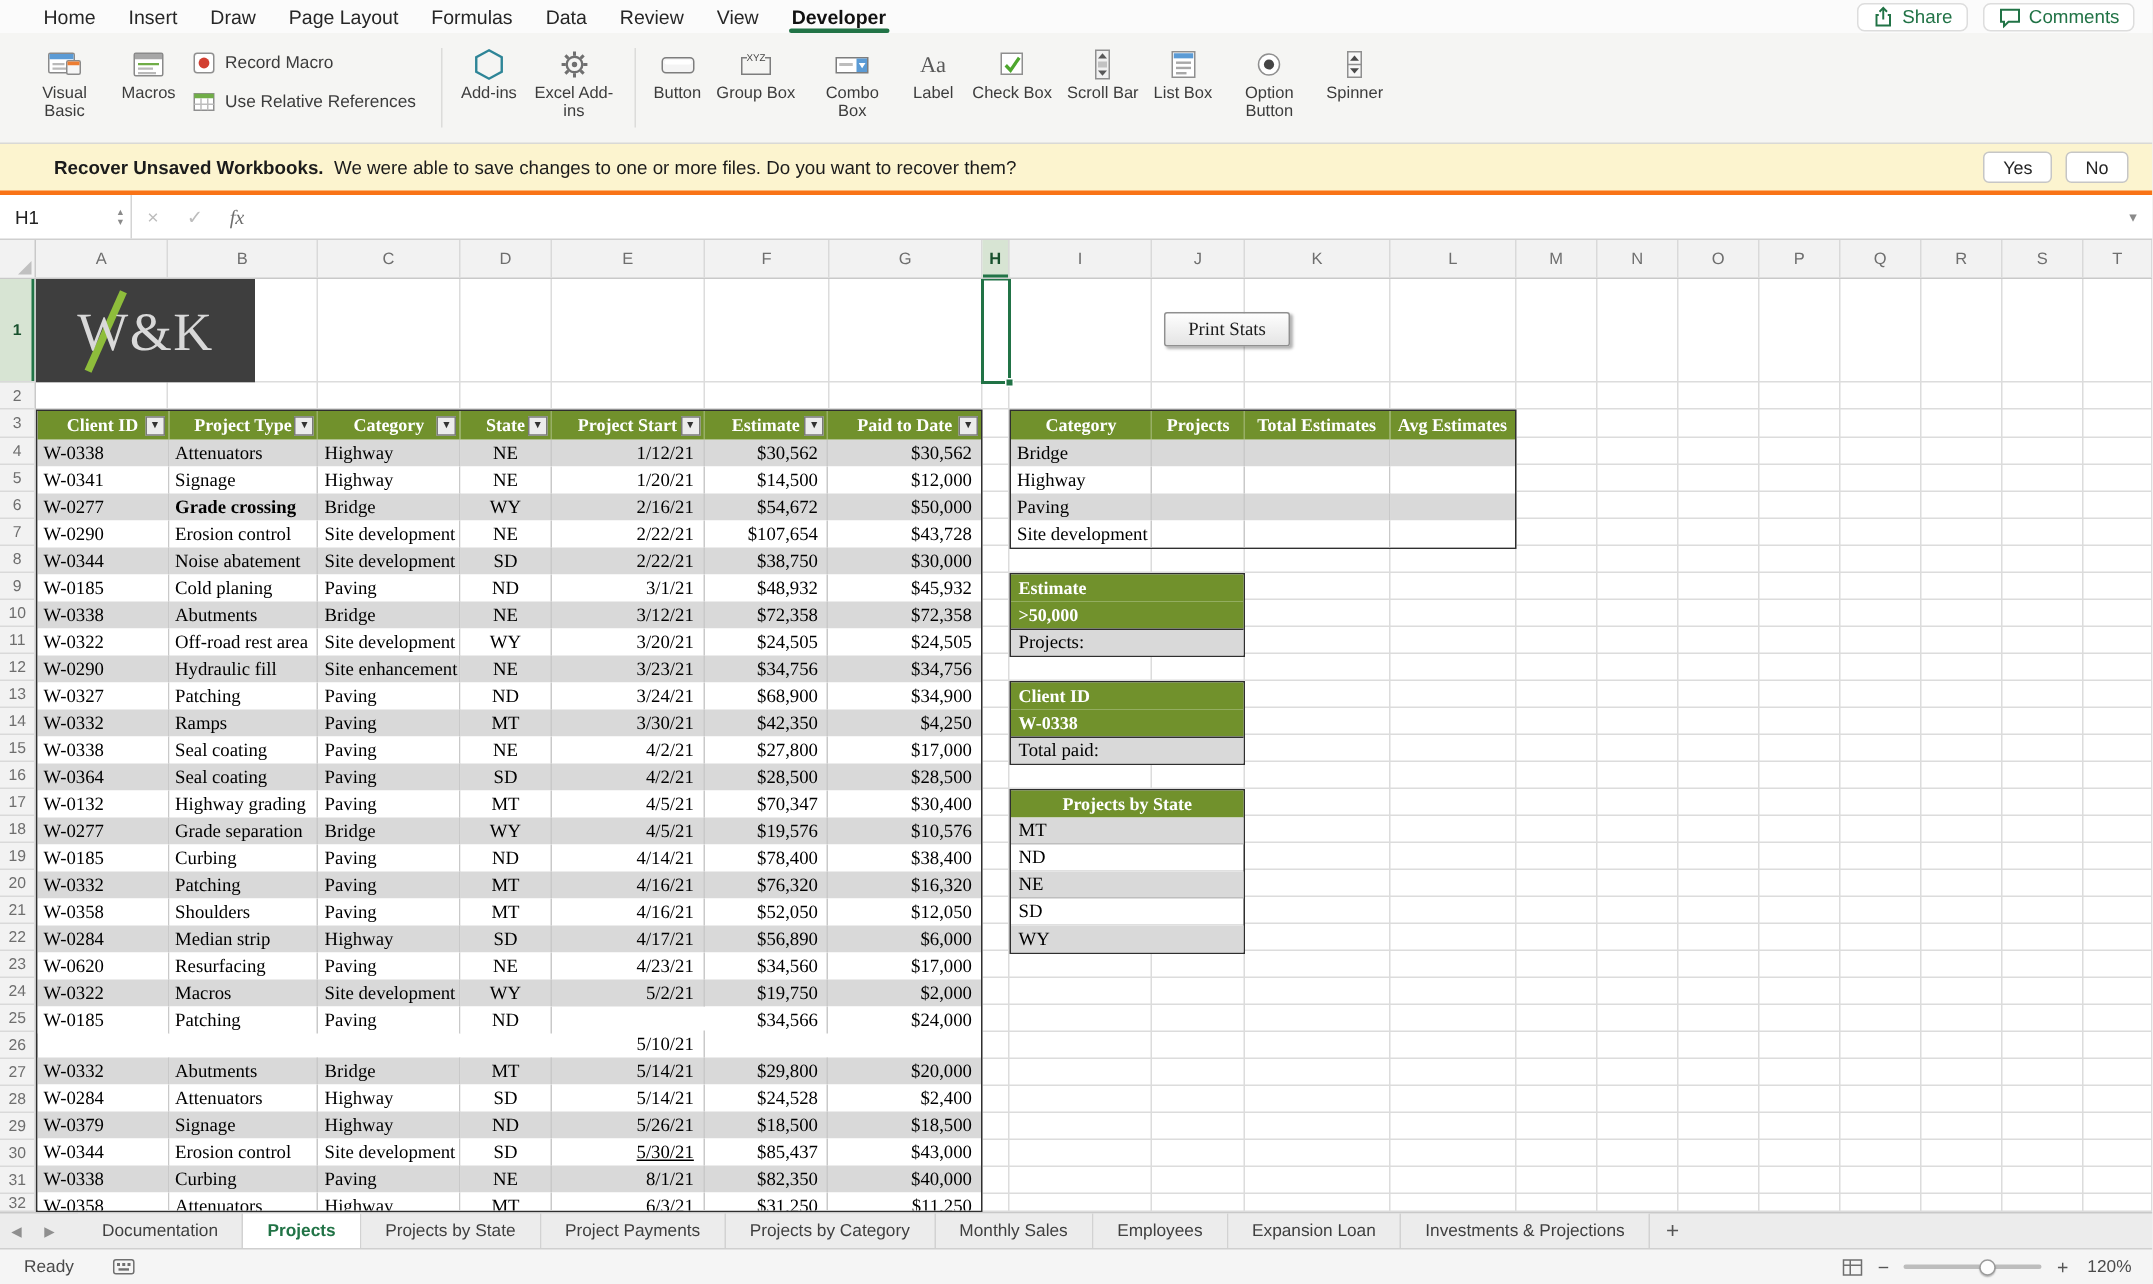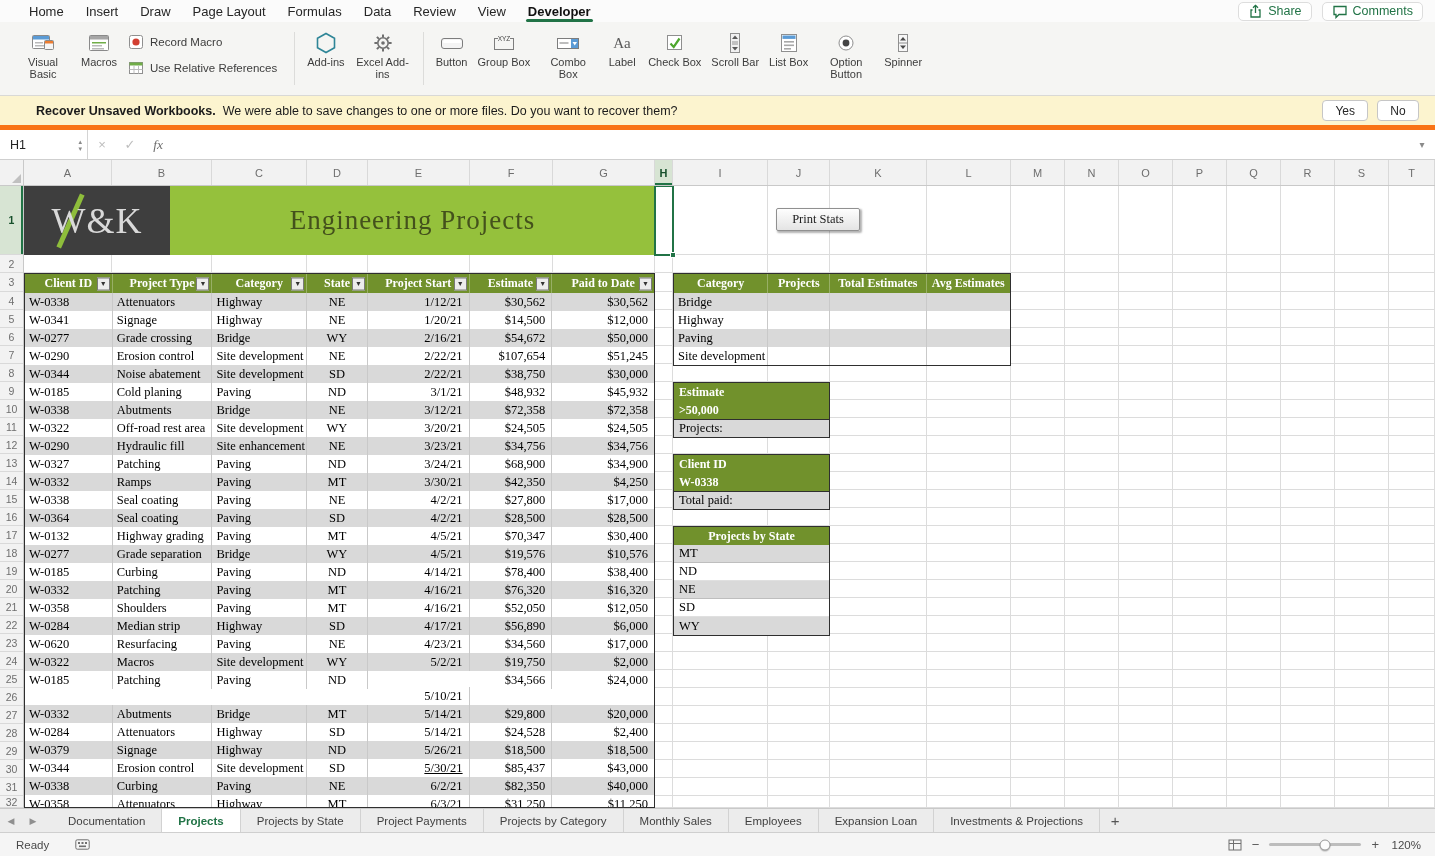--- a/index.html
+++ b/index.html
@@ -18,21 +18,21 @@
 .ribbon{height:74px;background:#f5f5f3;border-bottom:1px solid #d9d9d6;display:flex;align-items:stretch;padding:2px 8px 2px 10px;flex:none}
 .rib-group{display:flex;align-items:flex-start}
 .rib-btn{display:flex;flex-direction:column;align-items:center;padding:5px 5px 2px;min-width:42px}
 .rib-icon{height:28px;display:flex;align-items:center;justify-content:center}
 .rib-label{font-size:11px;line-height:11.5px;color:#3c3c3c;text-align:center;max-width:56px}
 .rib-side{display:flex;flex-direction:column;justify-content:center;gap:10px;padding:10px 10px 0 6px}
 .rib-side-item{display:flex;align-items:center;gap:6px;font-size:11.5px;color:#3c3c3c;white-space:nowrap}
 .rib-s-icon{display:flex;align-items:center}
 .rib-sep{width:1px;background:#dcdcda;margin:8px 7px;flex:none}
 
-.notif{height:34px;background:#fcf4cf;border-bottom:5px solid #f97316;display:flex;align-items:center;padding:0 10px 0 36px;font-size:12.5px;color:#1b1b1b;flex:none}
+.notif{height:34px;background:#fcf4cf;border-bottom:3px solid #f97316;display:flex;align-items:center;padding:0 10px 0 36px;font-size:12.5px;color:#1b1b1b;flex:none}
 .notif b{margin-right:7px;white-space:nowrap}
 .notif-msg{white-space:nowrap}
 .notif-btns{margin-left:auto;display:flex;gap:9px;padding-right:6px}
 .notif-btn{min-width:42px;height:21px;background:#fff;border:1px solid #c6c6c6;border-radius:4px;font-size:12px;color:#262626;display:flex;align-items:center;justify-content:center;padding:0 12px}
 
 .fbar{height:30px;background:#fff;border-bottom:1px solid #cfcfcf;display:flex;align-items:center;flex:none}
 .name-box{width:88px;height:100%;border-right:1px solid #d4d4d4;display:flex;align-items:center;padding-left:10px;font-size:12.5px;color:#222;position:relative}
 .name-stepper{position:absolute;right:5px;top:50%;transform:translateY(-50%);display:flex;flex-direction:column;align-items:center;line-height:7px;font-size:7px;color:#8a8a8a}
 .fbar-ico{width:28px;text-align:center;font-size:13px;color:#bdbdbd}
 .fx{font-family:"Liberation Serif",serif;font-style:italic;color:#6f6f6f;font-size:13.5px}
@@ -454,23 +454,20 @@
           <div class="hline" style="top: 555px;"></div>
           <div class="hline" style="top: 573px;"></div>
           <div class="hline" style="top: 591px;"></div>
           <div class="hline" style="top: 609px;"></div>
           <div class="hline" style="top: 621px;"></div>
           <div class="blk banner" style="left: 0px; top: 0px; width: 631px; height: 69px;">
             <div class="logo">
               <div class="logo-slash"></div>
               <div class="logo-text" style="background: transparent;">W&amp;K</div>
             </div>
-            <div class="banner-green">
-              <div class="banner-title">Engineering Projects</div>
-            </div>
           </div>
           <div class="blk sel-cell" style="left: 630px; top: -1px; width: 20px; height: 71px;">
             <div class="sel-handle"></div>
           </div>
           <div class="print-btn" style="left: 752px; top: 22px;">Print Stats</div>
           <div class="xl-table" style="left: 0px; top: 87px; width: 631px; height: 535px;">
             <div class="tr">
               <div class="th" style="width: 88px;">
                 <span>Client ID</span>
                 <div class="filter-btn">
@@ -527,35 +524,35 @@
               <div class="td l" style="width: 88px;">W-0341</div>
               <div class="td l" style="width: 100px;">Signage</div>
               <div class="td l" style="width: 95px;">Highway</div>
               <div class="td c" style="width: 61px;">NE</div>
               <div class="td r" style="width: 102px;">1/20/21</div>
               <div class="td r" style="width: 83px;">$14,500</div>
               <div class="td r" style="width: 102px;">$12,000</div>
             </div>
             <div class="tr band">
               <div class="td l" style="width: 88px;">W-0277</div>
-              <div class="td l" style="width: 100px;">Grade crossing</div>
+              <div class="td l" style="width: 100px; font-weight: bold;">Grade crossing</div>
               <div class="td l" style="width: 95px;">Bridge</div>
               <div class="td c" style="width: 61px;">WY</div>
               <div class="td r" style="width: 102px;">2/16/21</div>
               <div class="td r" style="width: 83px;">$54,672</div>
               <div class="td r" style="width: 102px;">$50,000</div>
             </div>
             <div class="tr white">
               <div class="td l" style="width: 88px;">W-0290</div>
               <div class="td l" style="width: 100px;">Erosion control</div>
               <div class="td l" style="width: 95px;">Site development</div>
               <div class="td c" style="width: 61px;">NE</div>
               <div class="td r" style="width: 102px;">2/22/21</div>
               <div class="td r" style="width: 83px;">$107,654</div>
-              <div class="td r" style="width: 102px;">$51,245</div>
+              <div class="td r" style="width: 102px;">$43,728</div>
             </div>
             <div class="tr band">
               <div class="td l" style="width: 88px;">W-0344</div>
               <div class="td l" style="width: 100px;">Noise abatement</div>
               <div class="td l" style="width: 95px;">Site development</div>
               <div class="td c" style="width: 61px;">SD</div>
               <div class="td r" style="width: 102px;">2/22/21</div>
               <div class="td r" style="width: 83px;">$38,750</div>
               <div class="td r" style="width: 102px;">$30,000</div>
             </div>
@@ -746,21 +743,21 @@
               <div class="td c" style="width: 61px;">SD</div>
               <div class="td r" style="width: 102px; text-decoration: underline;">5/30/21</div>
               <div class="td r" style="width: 83px;">$85,437</div>
               <div class="td r" style="width: 102px;">$43,000</div>
             </div>
             <div class="tr band">
               <div class="td l" style="width: 88px;">W-0338</div>
               <div class="td l" style="width: 100px;">Curbing</div>
               <div class="td l" style="width: 95px;">Paving</div>
               <div class="td c" style="width: 61px;">NE</div>
-              <div class="td r" style="width: 102px;">6/2/21</div>
+              <div class="td r" style="width: 102px;">8/1/21</div>
               <div class="td r" style="width: 83px;">$82,350</div>
               <div class="td r" style="width: 102px;">$40,000</div>
             </div>
             <div class="tr white">
               <div class="td l" style="width: 88px;">W-0358</div>
               <div class="td l" style="width: 100px;">Attenuators</div>
               <div class="td l" style="width: 95px;">Highway</div>
               <div class="td c" style="width: 61px;">MT</div>
               <div class="td r" style="width: 102px;">6/3/21</div>
               <div class="td r" style="width: 83px;">$31,250</div>

